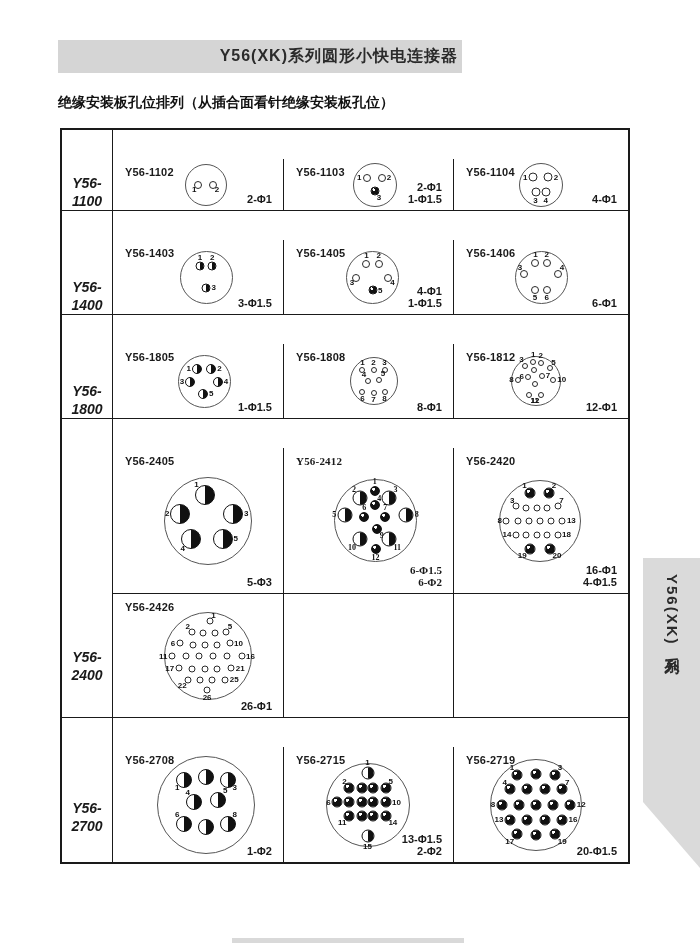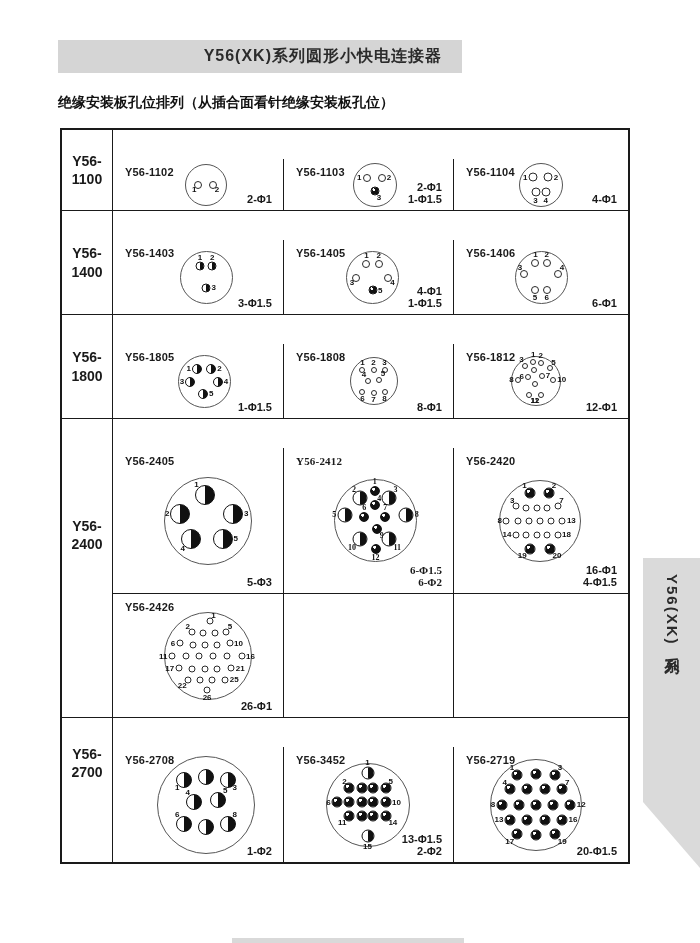--- a/index.html
+++ b/index.html
@@ -4,35 +4,36 @@
 <style>
   *{margin:0;padding:0;box-sizing:border-box;}
   html,body{width:700px;height:943px;}
   body{
     position:relative;background:#ffffff;overflow:hidden;
     font-family:"Liberation Sans","DejaVu Sans",sans-serif;color:#1a1a1a;
   }
   .header-bar{
     position:absolute;left:58px;top:40px;width:404px;height:33px;
     background:#d5d5d5;display:flex;align-items:center;justify-content:flex-end;
-    padding-right:20px;
+    padding-right:4px;
   }
   .header-bar span{font-weight:bold;font-size:16px;letter-spacing:1px;color:#2b2b2b;}
   .subtitle{
     position:absolute;left:58px;top:94px;font-weight:bold;font-size:14px;color:#111;
   }
   .pin-table{
     position:absolute;left:60px;top:128px;width:570px;height:736px;
     border:2px solid #1a1a1a;display:flex;flex-direction:column;background:#fff;
   }
   .trow{display:flex;border-bottom:1px solid #1a1a1a;flex:0 0 auto;}
   .trow:last-child{border-bottom:none;}
   .series-cell{
-    width:55px;border-right:1px solid #1a1a1a;display:flex;align-items:center;
+    width:55px;border-right:1px solid #1a1a1a;display:flex;align-items:flex-end;
     justify-content:center;
+    font-style:italic;
   }
   .series-cell span{
     font-weight:bold;font-size:14px;text-align:center;white-space:pre-line;
     line-height:1.3;position:relative;
   }
   .rowcontent{flex:1;display:flex;flex-direction:column;margin-top:29px;}
   .subrow{display:flex;flex:1 1 auto;border-bottom:1px solid #1a1a1a;}
   .subrow:last-child{border-bottom:none;}
   .cell{position:relative;border-right:1px solid #1a1a1a;}
   .cell:last-child{border-right:none;flex:1;}
@@ -509,21 +510,21 @@
               <span class="pin t-h" style="left: 27%; top: 70%; width: 16px; height: 16px;">
                 <span class="pl lp-tl">6</span>
               </span>
               <span class="pin t-h" style="left: 50%; top: 73%; width: 16px; height: 16px;"></span>
               <span class="pin t-h" style="left: 73%; top: 70%; width: 16px; height: 16px;">
                 <span class="pl lp-tr">8</span>
               </span>
             </div>
           </div>
           <div class="cell" style="width: 170px;">
-            <div class="model-label">Y56-3452</div>
+            <div class="model-label">Y56-2715</div>
             <div class="spec-label">13-Φ1.5
 2-Φ2</div>
             <div class="connector" style="height: 84px; width: 84px; left: calc(50% - 43px); top: calc(50% - 42px);">
               <span class="pin t-h" style="left: 50%; top: 11%; width: 13px; height: 13px;">
                 <span class="pl lp-t">1</span>
               </span>
               <span class="pin t-d" style="left: 28%; top: 30%; width: 11px; height: 11px;">
                 <span class="pl lp-tl">2</span>
               </span>
               <span class="pin t-d" style="left: 43%; top: 30%; width: 11px; height: 11px;"></span>

